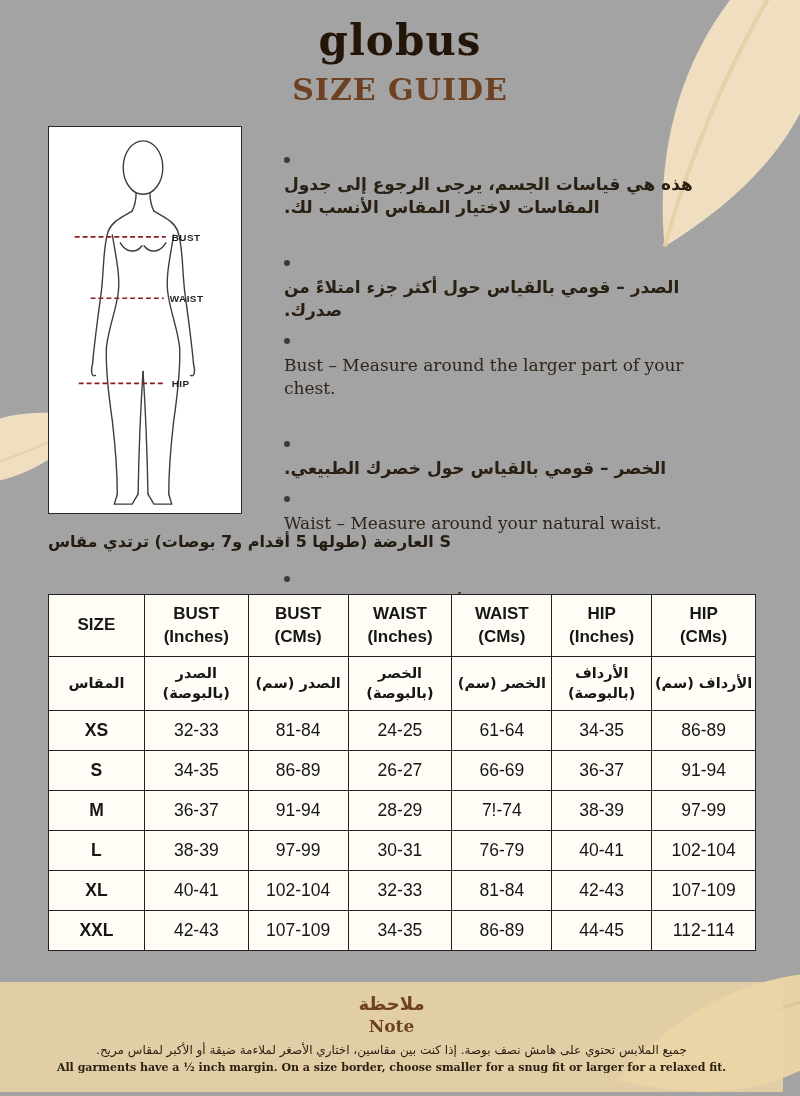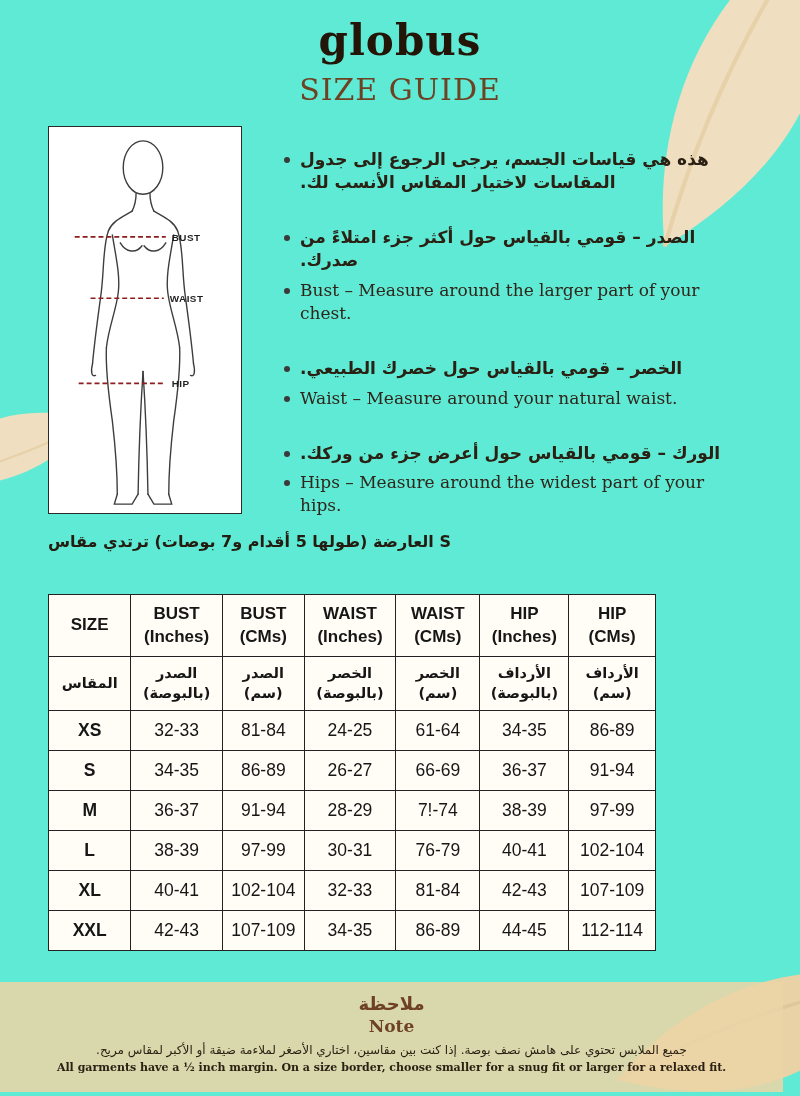--- a/index.html
+++ b/index.html
@@ -1,62 +1,62 @@
 <!DOCTYPE html>
 <html><head>
 <meta charset="utf-8">
 <title>Size Guide</title>
 <style>
   * { margin:0; padding:0; box-sizing:border-box; }
   html,body { background:#d9d2c4; }
   .page {
     position:relative; width:800px; height:1096px; margin:0 auto;
-    background:#5eead4; overflow:hidden;
+    background:#a3a3a3; overflow:hidden;
     font-family:"DejaVu Serif", serif; color:#2e2315;padding-left:11px;
   }
   .leaf { position:absolute; pointer-events:none; z-index:0; }
 
   .brand {
     position:absolute; top:16px; left:0; right:0; text-align:center;
     font-size:42px; font-weight:bold; color:#241509; letter-spacing:1px; z-index:3;
   }
   .page-title {
     position:absolute; top:72px; left:0; right:0; text-align:center;
-    font-size:30px; font-weight:normal; color:#6e4123; letter-spacing:1px; z-index:3;
+    font-size:30px; font-weight:bold; color:#6e4123; letter-spacing:1px; z-index:3;
   }
 
   .figure-box {
     position:absolute; left:48px; top:126px; width:194px; height:388px;
     background:#ffffff; border:1.5px solid #2a2a2a; z-index:2;
   }
   .figure-box svg { width:100%; height:100%; display:block; }
 
   .bullets { position:absolute; left:284px; top:148px; width:452px; z-index:2; }
   .bullet-group { margin-bottom:32px; }
-  .bullet-row { display:flex; align-items:flex-start; gap:10px; margin-bottom:7px; }
+  .bullet-row { display:flex; align-items:flex-start; gap:10px; margin-bottom:7px;flex-direction:column; }
   .dot {
     width:6px; height:6px; border-radius:50%; background:#3a3a3a;
     flex:0 0 6px; margin-top:9px;
   }
   .txt { flex:1; line-height:1.35; }
   .ar-text {
     font-family:"DejaVu Sans", sans-serif; font-weight:600;
     font-size:17px; color:#2a2013; text-align:left;
   }
   .en-text { font-family:"DejaVu Serif", serif; font-size:17px; color:#30251a; }
 
   .model-note { position:absolute; left:48px; top:532px; z-index:2; }
   .model-note .ar-line {
     font-family:"DejaVu Sans", sans-serif; font-weight:600;
     font-size:16px; color:#241c10; margin-bottom:3px;
   }
   .model-note .en-line { font-size:16px; color:#241c10; }
 
   table.size-table {
-    position:absolute; left:48px; top:594px; width:608px;
+    position:absolute; left:48px; top:594px; width:708px;
     border-collapse:collapse; background:#fffdf6; z-index:2;
     font-family:"Liberation Sans", sans-serif;
   }
   .size-table th, .size-table td {
     border:1px solid #222; text-align:center; vertical-align:middle; color:#161616;
   }
   .hdr-en th { font-size:17px; font-weight:bold; height:62px; line-height:1.3; }
   .hdr-ar th {
     font-size:14.5px; font-weight:bold; height:54px; line-height:1.35;
     font-family:"DejaVu Sans", sans-serif;

